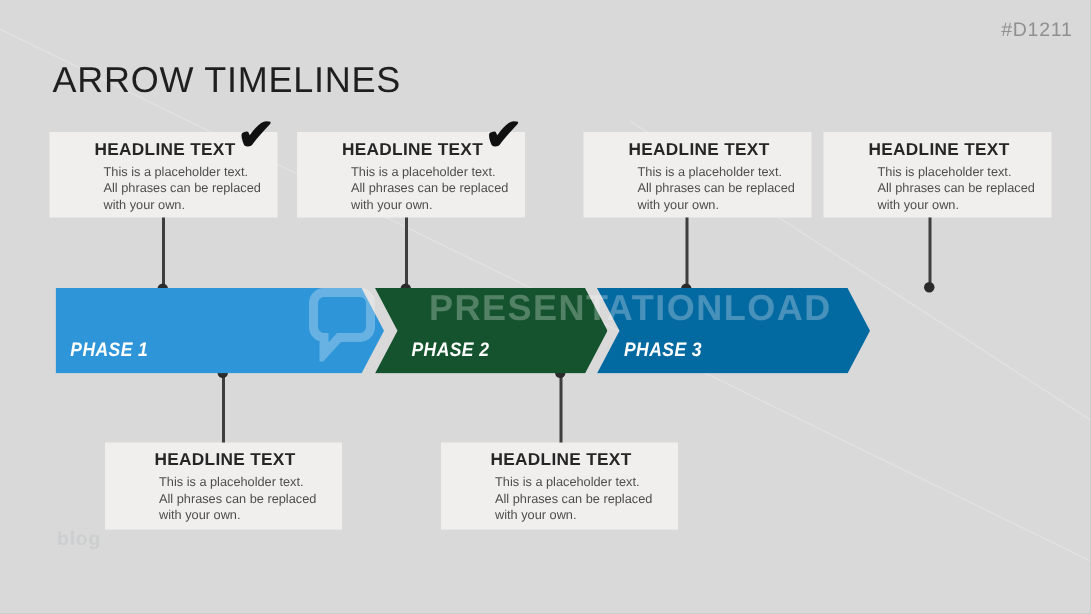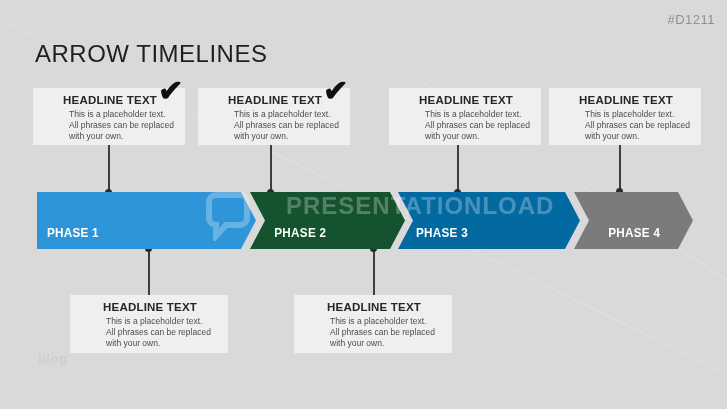--- a/index.html
+++ b/index.html
@@ -25,20 +25,21 @@
     position:absolute;top:-12px;right:2px;font-size:30px;font-weight:700;color:#101010;
     transform:rotate(2deg);line-height:1;
   }
 
   .vline{position:absolute;width:1.5px;background:#3e3e3e;}
   .dot{position:absolute;width:7px;height:7px;border-radius:50%;background:#2b2b2b;}
 
   .arrow{
     position:absolute;top:192px;height:57px;display:flex;align-items:flex-end;
     box-sizing:border-box;
+    font-style:italic;
   }
   .arrow .lbl{
     font-size:13px;font-weight:700;color:#fff;letter-spacing:.3px;
     transform:scaleX(.9);transform-origin:left bottom;
     padding-bottom:9px;white-space:nowrap;
   }
 
   .wm-text{
     position:absolute;left:262px;top:192px;font-size:24px;font-weight:700;
     letter-spacing:1px;color:rgba(255,255,255,.27);pointer-events:none;white-space:nowrap;margin-left:24px;
@@ -118,23 +119,20 @@
 
   <div class="arrow" style="left: 37px; width: 219px; clip-path: polygon(0px 0px, 93.15% 0px, 100% 50%, 93.15% 100%, 0px 100%); background: rgb(46, 150, 216);">
     <span class="lbl" style="padding-left:11px;">PHASE 1</span>
   </div>
   <div class="arrow" style="left: 250px; width: 155px; clip-path: polygon(0px 0px, 90.32% 0px, 100% 50%, 90.32% 100%, 0px 100%, 9.68% 50%); background: #14532d;">
     <span class="lbl" style="padding-left:27px;">PHASE 2</span>
   </div>
   <div class="arrow" style="left: 398px; width: 182px; clip-path: polygon(0px 0px, 91.76% 0px, 100% 50%, 91.76% 100%, 0px 100%, 8.24% 50%); background: #0369a1;">
     <span class="lbl" style="padding-left:20px;">PHASE 3</span>
   </div>
-  <div class="arrow" style="left: 574px; width: 119px; clip-path: polygon(0px 0px, 87.4% 0px, 100% 50%, 87.4% 100%, 0px 100%, 12.6% 50%); background: rgb(123, 123, 123);">
-    <span class="lbl" style="padding-left:38px;">PHASE 4</span>
-  </div>
 
   <svg class="wm-logo" width="44" height="50" viewBox="0 0 44 50">
     <path d="M10 4 h24 a7 7 0 0 1 7 7 v16 a7 7 0 0 1 -7 7 h-14 l-10 11 v-11 a7 7 0 0 1 -7 -7 v-16 a7 7 0 0 1 7 -7 z" fill="none" stroke="#ffffff" stroke-width="6"></path>
   </svg>
   <div class="wm-text">PRESENTATIONLOAD</div>
   <div class="wm-blog">blog</div>
 
 </div>
 
 </body></html>

